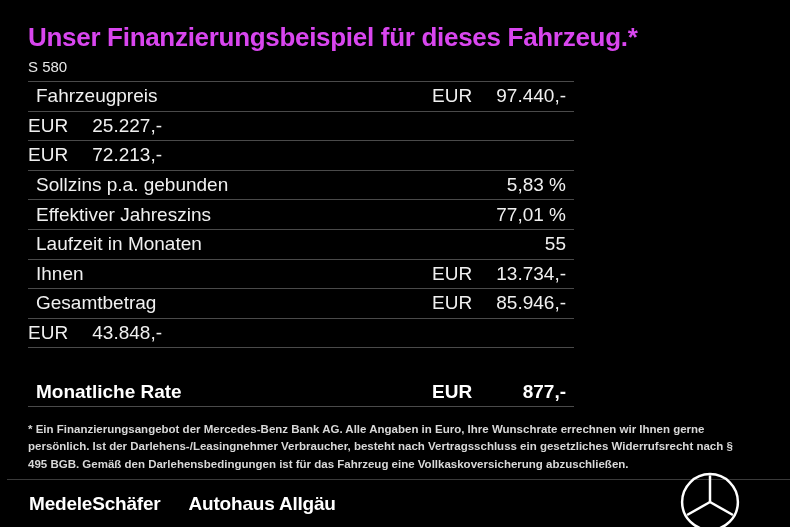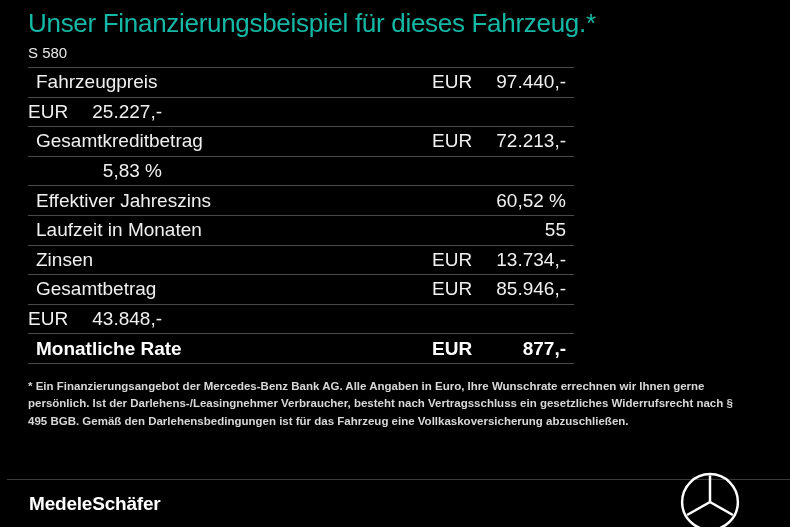--- a/index.html
+++ b/index.html
@@ -18,25 +18,25 @@
   }
   .page {
     width: 790px;
     height: 527px;
     background: #000000;
     position: relative;
     padding: 0 28px;
   }
   .title {
     font-size: 26px;
-    font-weight: normal;
+    font-weight: bold;
     letter-spacing: -0.3px;
-    padding-top: 6px;
+    padding-top: 20px;
     line-height: 34px;
-    color: #14b8a6;
+    color: #d946ef;
     white-space: nowrap;
   }
   .subtitle {
     font-size: 15px;
     color: #e8e8e8;
     margin-top: 4px;
     margin-bottom: 4px;
     font-weight: normal;
   }
   .table {
@@ -65,20 +65,21 @@
   .row .val {
     width: 96px;
     text-align: right;
     padding-right: 8px;
     white-space: nowrap;
   }
   .row.total {
     font-weight: bold;
     color: #ffffff;
     border-bottom: 1px solid #4a4a4a;
+    margin-top: 29px;
   }
   .row.total .val { padding-right: 8px; }
   .footnote {
     width: 712px;
     margin-top: 14px;
     font-size: 11.5px;
     line-height: 17.5px;
     color: #d8d8d8;
     font-weight: bold;
   }
@@ -135,45 +136,45 @@
       <span class="cur">EUR</span>
       <span class="val">97.440,-</span>
     </div>
 
     <div class="row">
       <span class="cur">EUR</span>
       <span class="val">25.227,-</span>
     </div>
 
     <div class="row">
-      <span class="label">Gesamtkreditbetrag</span>
       <span class="cur">EUR</span>
       <span class="val">72.213,-</span>
     </div>
 
     <div class="row">
+      <span class="label">Sollzins p.a. gebunden</span>
       <span class="cur"></span>
       <span class="val">5,83 %</span>
     </div>
 
     <div class="row">
       <span class="label">Effektiver Jahreszins</span>
       <span class="cur"></span>
-      <span class="val">60,52 %</span>
+      <span class="val">77,01 %</span>
     </div>
 
     <div class="row">
       <span class="label">Laufzeit in Monaten</span>
       <span class="cur"></span>
       <span class="val">55</span>
     </div>
 
 
     <div class="row">
-      <span class="label">Zinsen</span>
+      <span class="label">Ihnen</span>
       <span class="cur">EUR</span>
       <span class="val">13.734,-</span>
     </div>
 
     <div class="row">
       <span class="label">Gesamtbetrag</span>
       <span class="cur">EUR</span>
       <span class="val">85.946,-</span>
     </div>
 
@@ -188,20 +189,21 @@
       <span class="val">877,-</span>
     </div>
 
   </div>
 
   <div class="footnote">* Ein Finanzierungsangebot der Mercedes-Benz Bank AG. Alle Angaben in Euro, Ihre Wunschrate errechnen wir Ihnen gerne persönlich. Ist der Darlehens-/Leasingnehmer Verbraucher, besteht nach Vertragsschluss ein gesetzliches Widerrufsrecht nach § 495 BGB. Gemäß den Darlehensbedingungen ist für das Fahrzeug eine Vollkaskoversicherung abzuschließen.</div>
 
   <div class="footer">
     <div class="footer-inner">
       <span class="brand1">MedeleSchäfer</span>
+      <span class="brand2">Autohaus Allgäu</span>
     </div>
     <svg class="star" viewBox="0 0 100 100">
       <circle cx="50" cy="50" r="45" fill="none" stroke="#ffffff" stroke-width="4"></circle>
       <g stroke="#ffffff" stroke-width="4" fill="none">
         <line x1="50" y1="50" x2="50" y2="7"></line>
         <line x1="50" y1="50" x2="13" y2="71"></line>
         <line x1="50" y1="50" x2="87" y2="71"></line>
       </g>
     </svg>
   </div>

